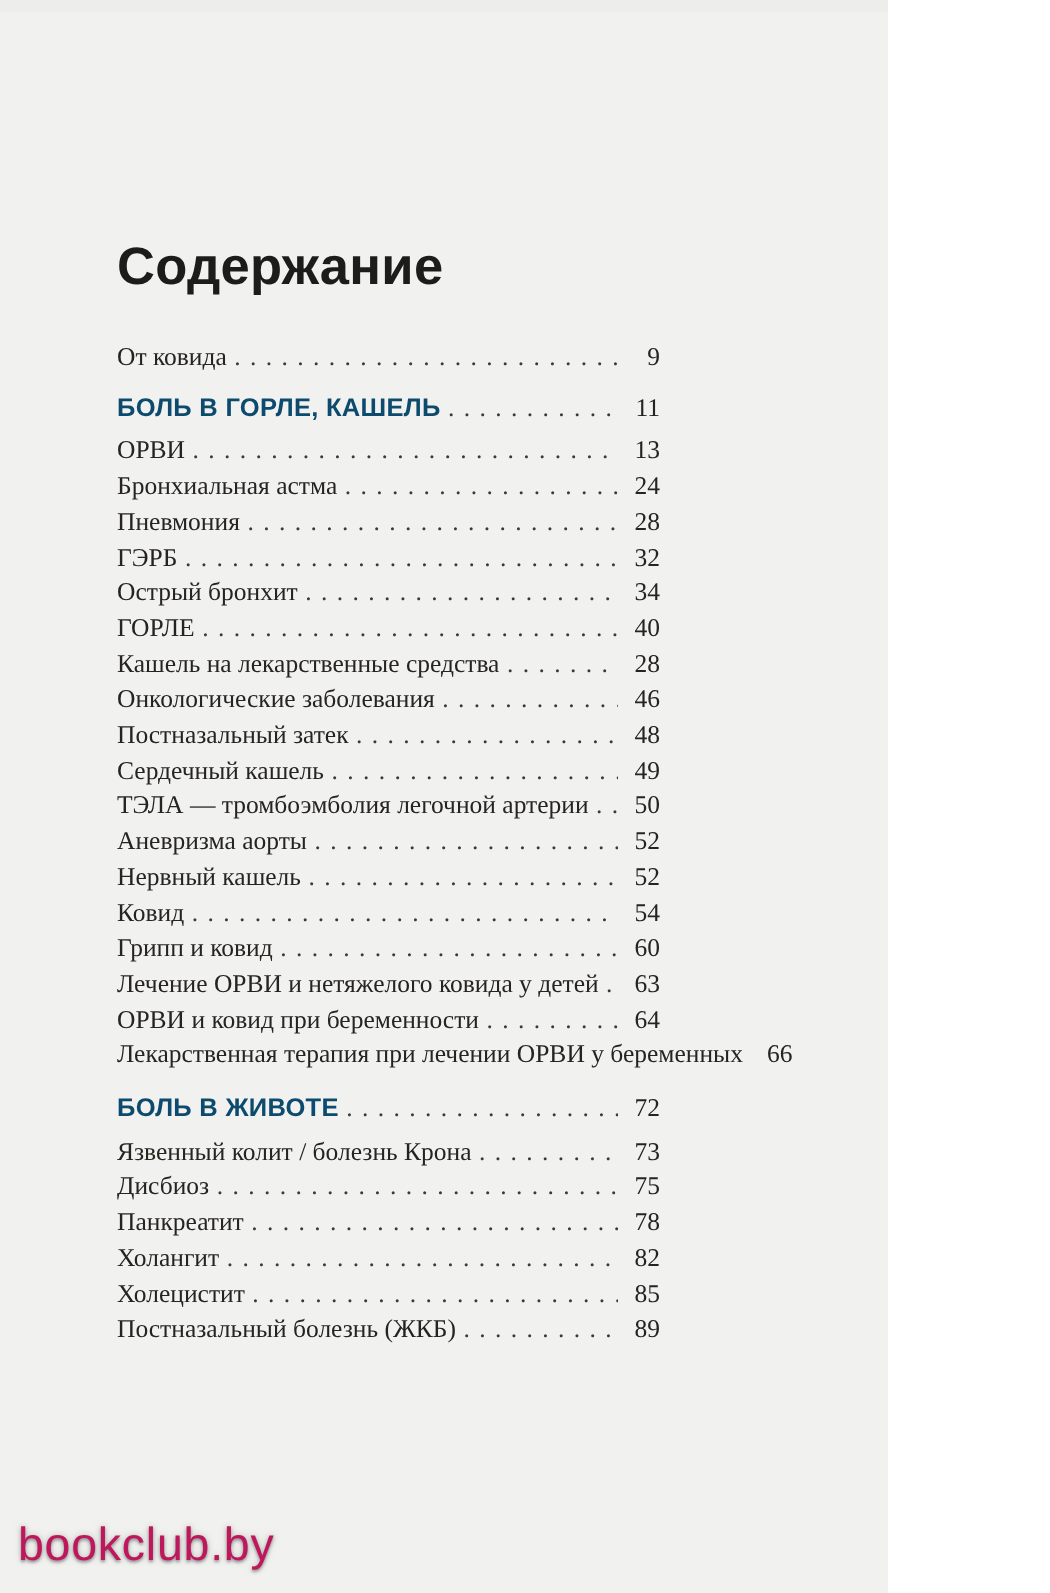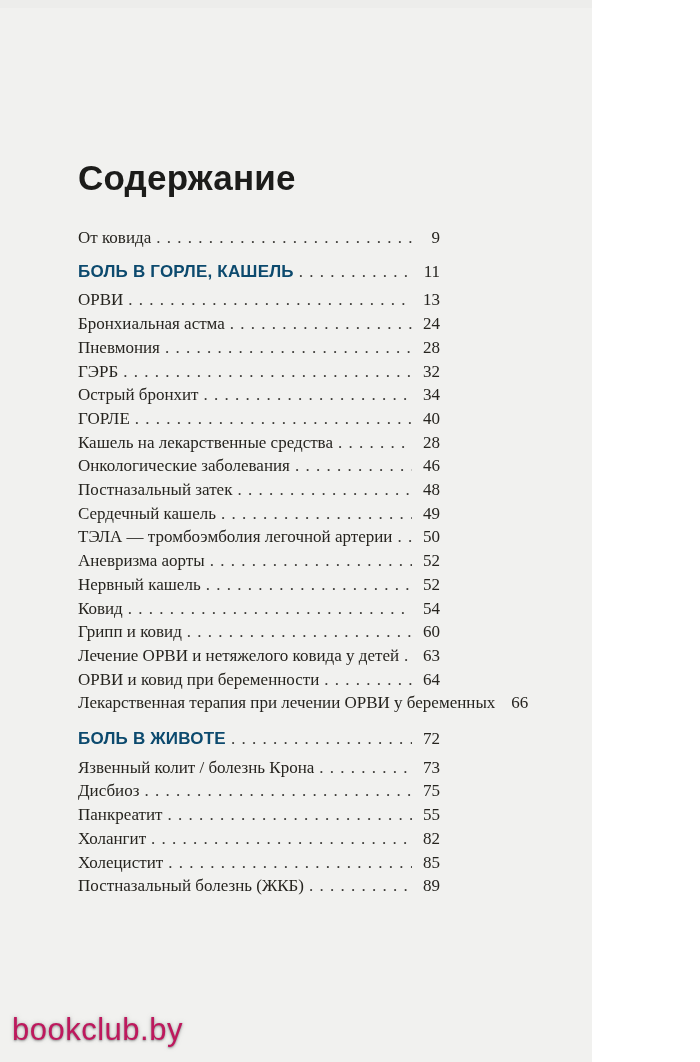--- a/index.html
+++ b/index.html
@@ -207,21 +207,21 @@
     <span class="toc-page">73</span>
   </div>
         <div class="toc-row entry">
     <span class="toc-label">Дисбиоз</span>
     <span class="toc-dots"></span>
     <span class="toc-page">75</span>
   </div>
         <div class="toc-row entry">
     <span class="toc-label">Панкреатит</span>
     <span class="toc-dots"></span>
-    <span class="toc-page">55</span>
+    <span class="toc-page">78</span>
   </div>
         <div class="toc-row entry">
     <span class="toc-label">Холангит</span>
     <span class="toc-dots"></span>
     <span class="toc-page">82</span>
   </div>
         <div class="toc-row entry">
     <span class="toc-label">Холецистит</span>
     <span class="toc-dots"></span>
     <span class="toc-page">85</span>

